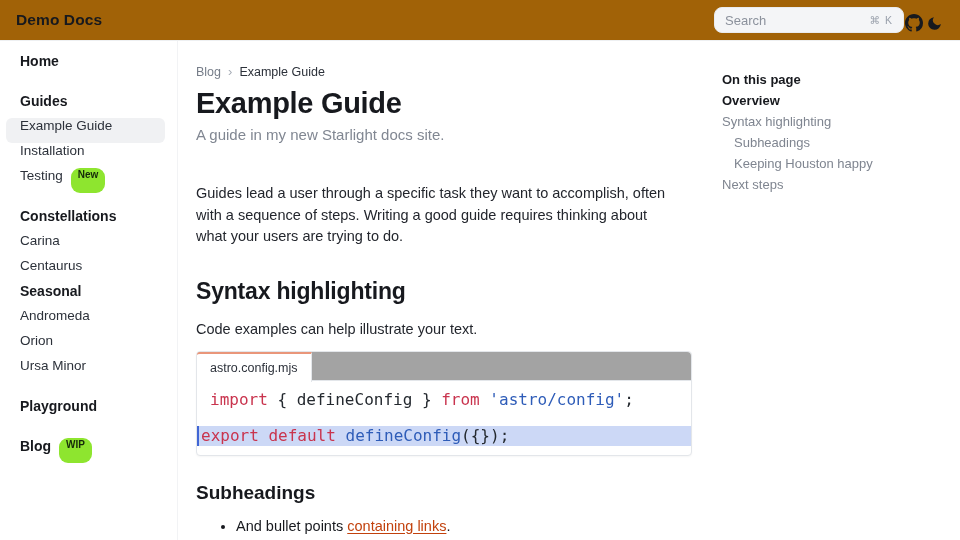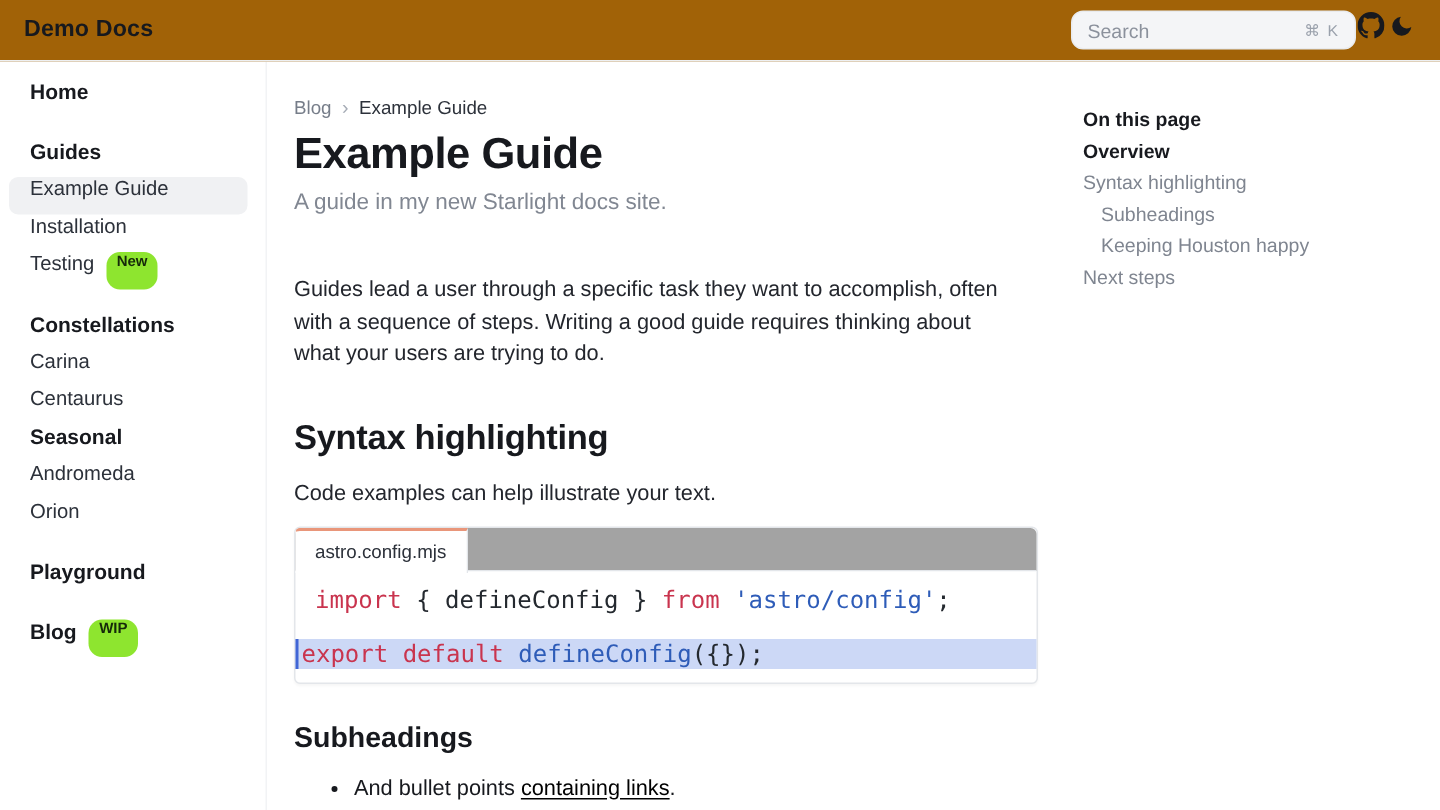--- a/index.html
+++ b/index.html
@@ -4,21 +4,21 @@
 <style>
   * { margin:0; padding:0; box-sizing:border-box; }
   html,body { width:960px; height:540px; overflow:hidden; background:#fff;
     font-family:"Liberation Sans", sans-serif; color:#17191e; }
 
   
   .header { position:absolute; top:0; left:0; width:960px; height:41px;
     background:#a16207; border-bottom:1px solid #eef0f2; display:flex;
     align-items:center; padding:0 16px; z-index:5; }
   .brand { font-size:15.5px; font-weight:700; letter-spacing:.1px; }
-  .header-right { margin-left:auto; display:flex; align-items:flex-start; }
+  .header-right { margin-left:auto; display:flex; align-items:flex-end; }
   .search { width:190px; height:26px; background:#f4f5f7; border:1px solid #e9ebee;
     border-radius:8px; display:flex; align-items:center; padding:0 10px; cursor:text; }
   .search-ph { font-size:13px; color:#8b919c; }
   .search-kbd { margin-left:auto; font-size:10.5px; color:#9aa1ac; letter-spacing:1px; }
   .hicon { width:20px; height:20px; display:flex; align-items:center; justify-content:center; cursor:pointer; }
   .hicon svg { display:block; }
 
   
   .sidebar { position:absolute; top:41px; left:0; width:178px; height:499px;
     border-right:1px solid #f2f3f5; padding:12px 12px 0 6px; }
@@ -59,21 +59,21 @@
   .cline.blank { height:17px; }
   .cline.hl { background:#ccd8f6; border-left:2.5px solid #4166d5; padding-left:2px; height:20px; line-height:20px; }
   .tok-kw { color:#c9344e; }
   .tok-str { color:#2e5cb8; }
   .tok-fn { color:#2e5cb8; }
   .tok-pl { color:#24292f; }
 
   .h3 { margin-top:26px; font-size:19px; font-weight:700; }
   .bullets { margin-top:12px; padding-left:40px; font-size:14.5px; color:#17191e; }
   .bullets li { line-height:21px; }
-  .inline-link { color:#000000; text-decoration:underline; text-underline-offset:2px; cursor:pointer; }
+  .inline-link { color:#c2410c; text-decoration:underline; text-underline-offset:2px; cursor:pointer; }
 
   
   .toc { position:absolute; top:41px; left:710px; width:250px; height:499px; padding:28px 0 0 12px; }
   .toc-title { font-size:13px; font-weight:700; color:#17191e; height:21px; line-height:21px; }
   .toc-item { font-size:13px; color:#7f8590; height:21px; line-height:21px; cursor:pointer; }
   .toc-item.active { color:#17191e; font-weight:600; }
   .toc-item.lvl2 { padding-left:12px; }
 </style>
 </head>
 <body>
@@ -129,20 +129,23 @@
       </li>
     <li class="sitem group">
         <span>Seasonal</span>
       </li>
     <li class="sitem">
         <span>Andromeda</span>
       </li>
     <li class="sitem">
         <span>Orion</span>
       </li>
+    <li class="sitem">
+        <span>Ursa Minor</span>
+      </li>
 
     <li class="sitem big gap-lg">
         <span>Playground</span>
       </li>
 
     <li class="sitem big gap-lg">
       <span>Blog</span>
       <span class="badge">WIP</span>
     </li>
   </ul>

